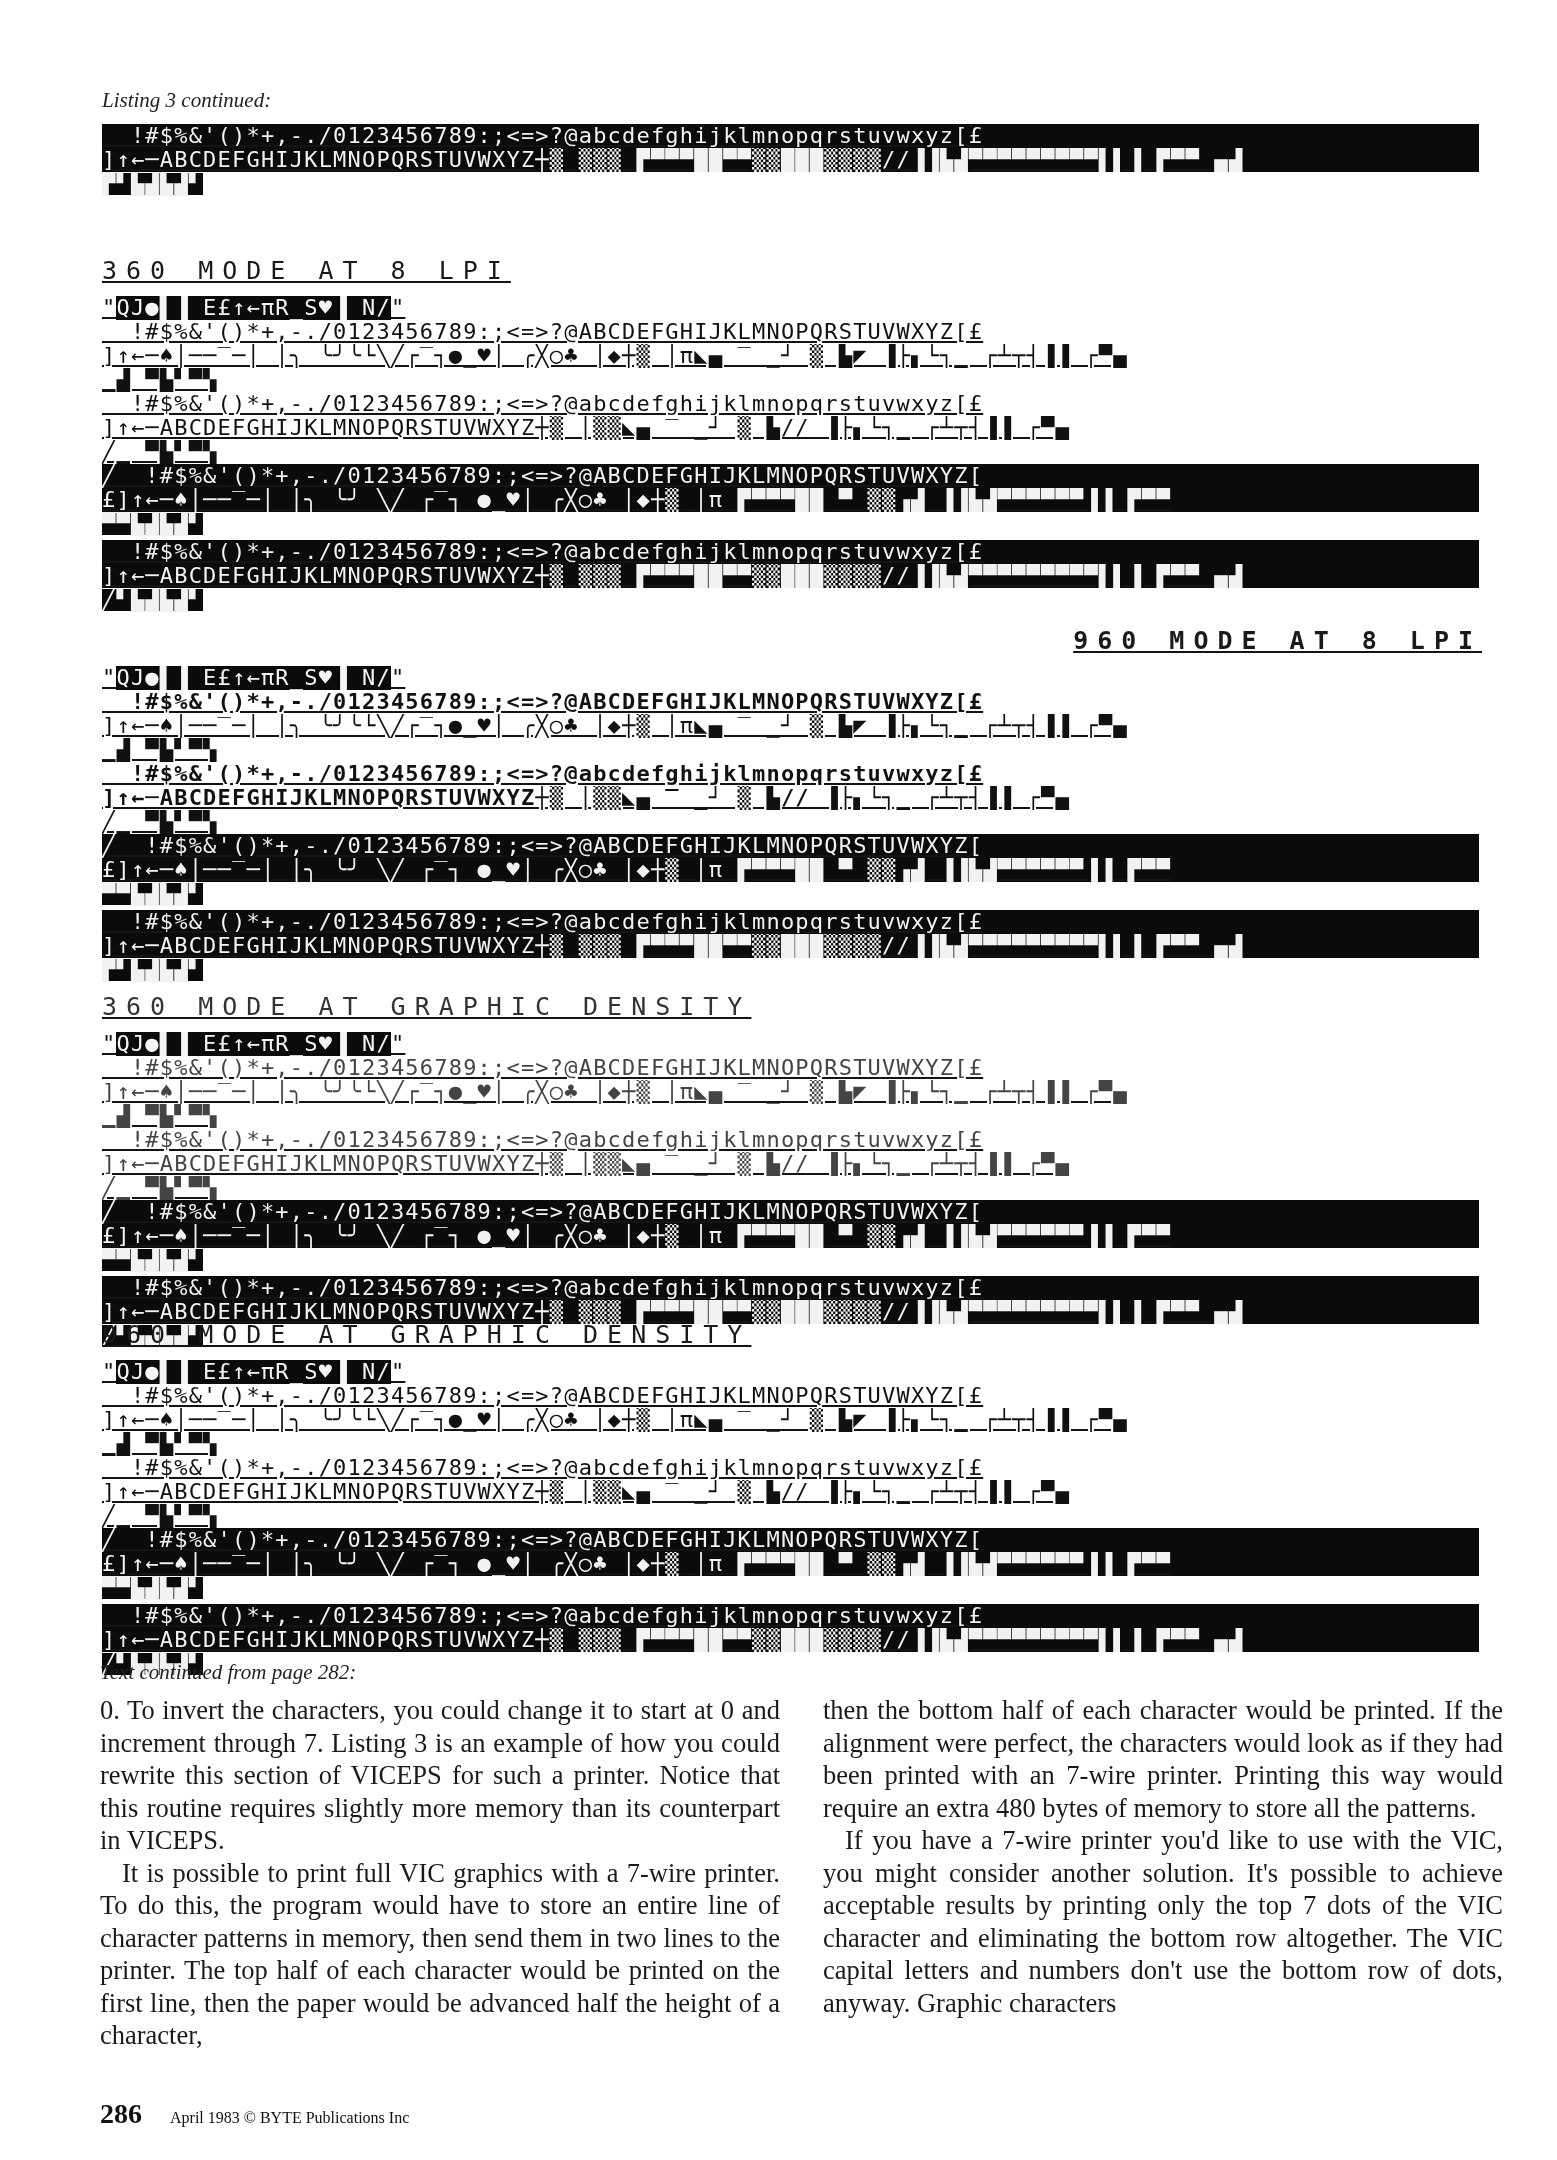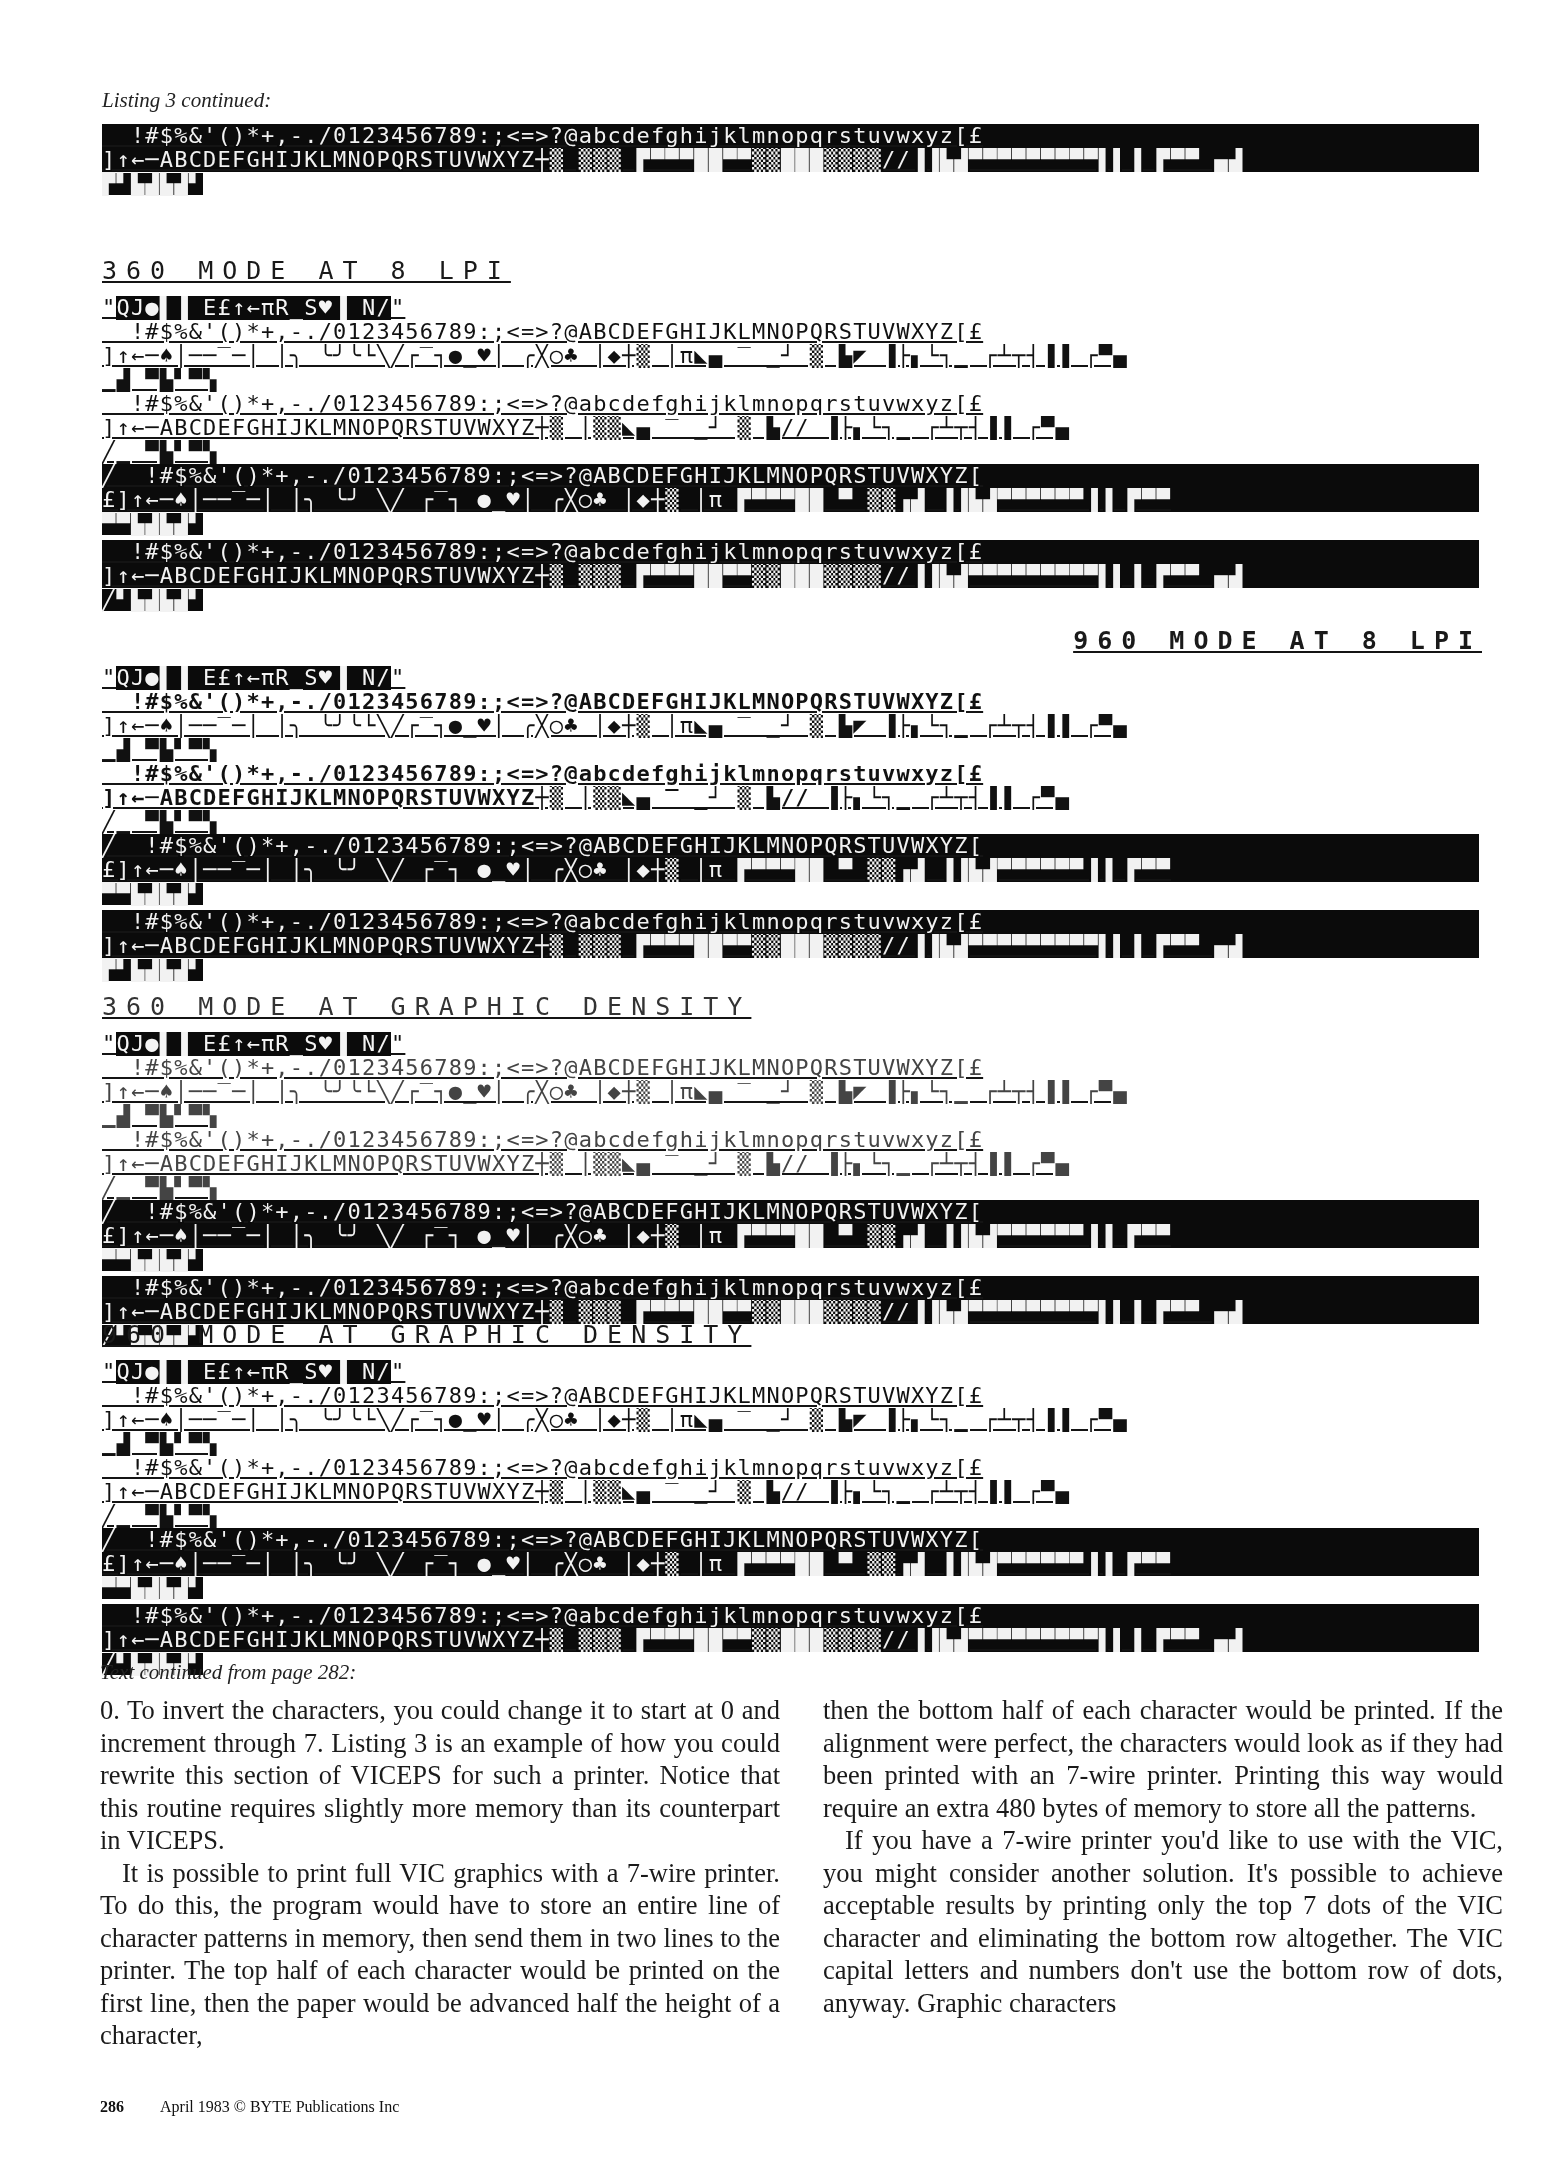--- a/index.html
+++ b/index.html
@@ -11,21 +11,21 @@
   .pline.light { color: #444; }
   .inv { background: #0b0b0b; color: #f4f4f4; display: inline-block; }
   .invrow { font-family: "DejaVu Sans Mono", monospace; font-size: 22px; line-height: 24px; height: 24px; white-space: pre; letter-spacing: 1.2px; overflow: hidden; background: #0b0b0b; color: #f2f2f2; width: 1377px; }
   .stub { display: inline-block; background: #0b0b0b; color: #f2f2f2; height: 22px; line-height: 22px; }
   .gblock { font-family: "DejaVu Sans Mono", monospace; font-size: 22px; line-height: 24px; height: 24px; white-space: pre; letter-spacing: 1.2px; overflow: hidden; }
   .gap-s { height: 8px; }
   .body-text { position: absolute; font-family: "Liberation Serif", serif; font-size: 26.5px; line-height: 32.5px; text-align: justify; color: #1a1a1a; }
   .body-text p { margin: 0; }
   .body-text p.indent { text-indent: 22px; }
   .folio { position: absolute; left: 100px; top: 2098px; font-family: "Liberation Serif", serif; color: #111; }
-  .folio .num { font-weight: bold; font-size: 16px; margin-right: 32px; }
+  .folio .num { font-weight: bold; font-size: 28px; margin-right: 24px; }
   .folio .line { font-size: 16px; }
 </style>
 </head>
 <body>
 
 <div class="caption" style="left:102px; top:88px;">Listing 3 continued:</div>
 
 <div class="listing" style="top:124px;">
   <div class="invrow">  !#$%&amp;'()*+,-./0123456789:;&lt;=&gt;?@abcdefghijklmnopqrstuvwxyz[£</div>
   <div class="invrow">]↑←─ABCDEFGHIJKLMNOPQRSTUVWXYZ┼▒ ▒▒▒ ▛▀▀▀██▀▀▒▒███▒▒▒▒//▐▐▙▟▀▀▀▀▀▀▀▀▀▌▌▐ ▛▀▀ ▄▟</div>

